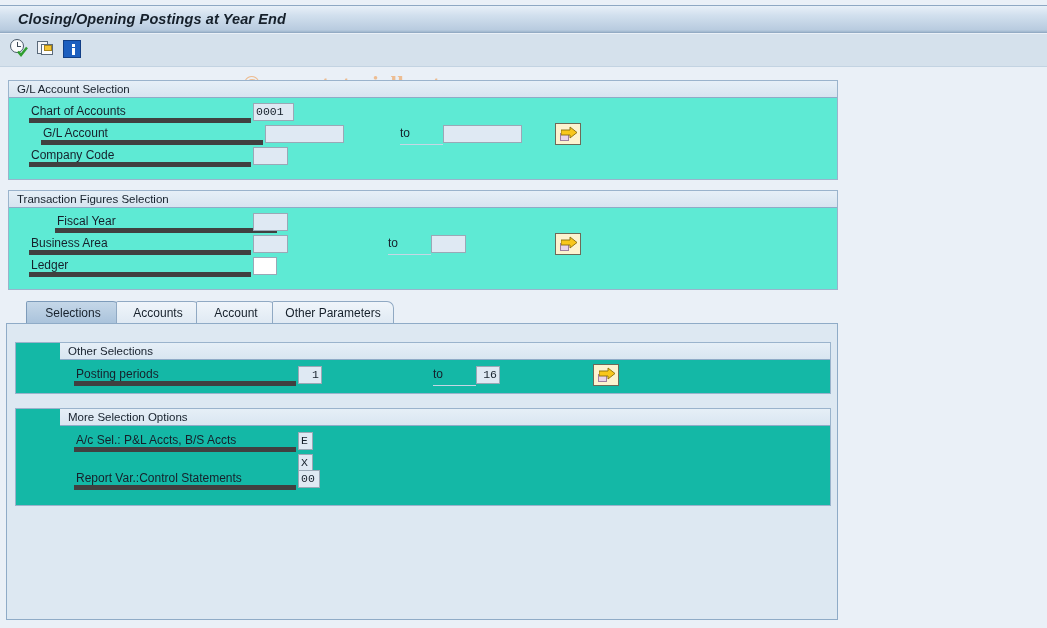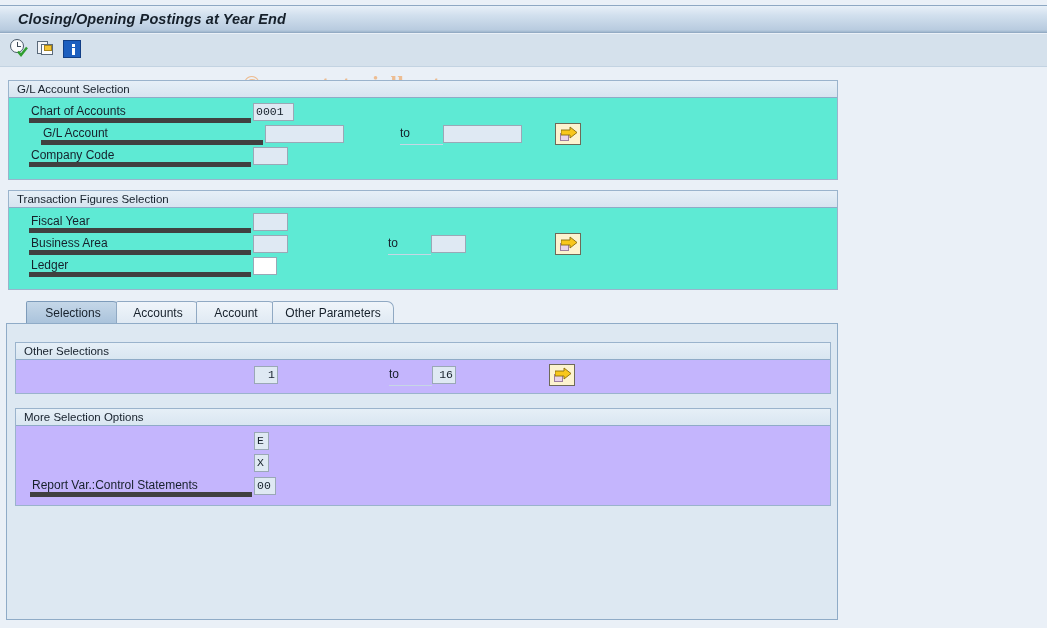--- a/index.html
+++ b/index.html
@@ -264,23 +264,24 @@
     position: absolute;
     left: 6px; top: 323px;
     width: 832px; height: 297px;
     background: #dde8f2;
     border: 1px solid #8fabc7;
     box-sizing: border-box;
   }
 
   .innerbox {
     position: absolute;
-    background: #c4b5fd;
+    background: #14b8a6;
     border: 1px solid #9ab3cc;
     box-sizing: border-box;
+    padding-left: 44px;
   }
   .innerbox .gb-header {
     background: linear-gradient(to bottom, #e6eff7 0%, #d9e6f1 100%);
   }
 </style>
 </head>
 <body>
 
 <div class="titlebar">
   <div class="titlebar-text">Closing/Opening Postings at Year End</div>
@@ -342,21 +343,21 @@
     </div>
 
   </div>
 </div>
 
 <div class="groupbox" style="left:8px; top:190px; width:830px; height:100px;">
   <div class="gb-header">Transaction Figures Selection</div>
   <div class="gb-body">
 
     <div class="frow" style="left:20px; top:4px; width:560px;">
-      <span class="flabel" style="width:222px;">Fiscal Year</span>
+      <span class="flabel" style="width:222px;margin-left:26px;">Fiscal Year</span>
       <span class="finput" style="left:224px; width:35px;"></span>
     </div>
 
     <div class="frow" style="left:20px; top:26px; width:560px;">
       <span class="flabel" style="width:222px;">Business Area</span>
       <span class="finput" style="left:224px; width:35px;"></span>
       <span class="tolabel" style="left:359px; width:43px;">to</span>
       <span class="finput" style="left:402px; width:35px;"></span>
     </div>
 
@@ -389,46 +390,48 @@
     <span>Other Parameters</span>
   </div>
 </div>
 
 <div class="tabpanel">
 
   <div class="innerbox" style="left:8px; top:18px; width:816px; height:52px;">
     <div class="gb-header">Other Selections</div>
     <div class="gb-body">
       <div class="frow" style="left:14px; top:5px; width:560px;">
+        <span class="flabel" style="width:222px;">Posting periods</span>
         <span class="finput right" style="left:224px; width:24px;">1</span>
         <span class="tolabel" style="left:359px; width:43px;">to</span>
         <span class="finput right" style="left:402px; width:24px;">16</span>
       </div>
       <div class="mselbtn" style="left:533px; top:4px;">
         <span class="sq"></span>
         <svg width="17" height="14" viewBox="0 0 17 14">
           <path d="M0 4 L9 4 L9 1 L16 6.5 L9 12 L9 9 L0 9 Z" fill="#f8c71c" stroke="#8a6d0a" stroke-width="0.9" stroke-linejoin="round"></path>
         </svg>
       </div>
     </div>
   </div>
 
   <div class="innerbox" style="left:8px; top:84px; width:816px; height:98px;">
     <div class="gb-header">More Selection Options</div>
     <div class="gb-body">
 
       <div class="frow" style="left:14px; top:5px; width:320px;">
+        <span class="flabel" style="width:222px;">A/c Sel.: P&amp;L Accts, B/S Accts</span>
         <span class="finput" style="left:224px; width:15px;">E</span>
       </div>
 
       <div class="frow" style="left:14px; top:27px; width:320px;">
         <span class="finput" style="left:224px; width:15px;">X</span>
       </div>
 
-      <div class="frow" style="left:14px; top:50px; width:320px;">
+      <div class="frow" style="left:14px; top:43px; width:320px;">
         <span class="flabel" style="width:222px;">Report Var.:Control Statements</span>
         <span class="finput" style="left:224px; width:22px;">00</span>
       </div>
 
     </div>
   </div>
 
 </div>
 
 </body></html>

